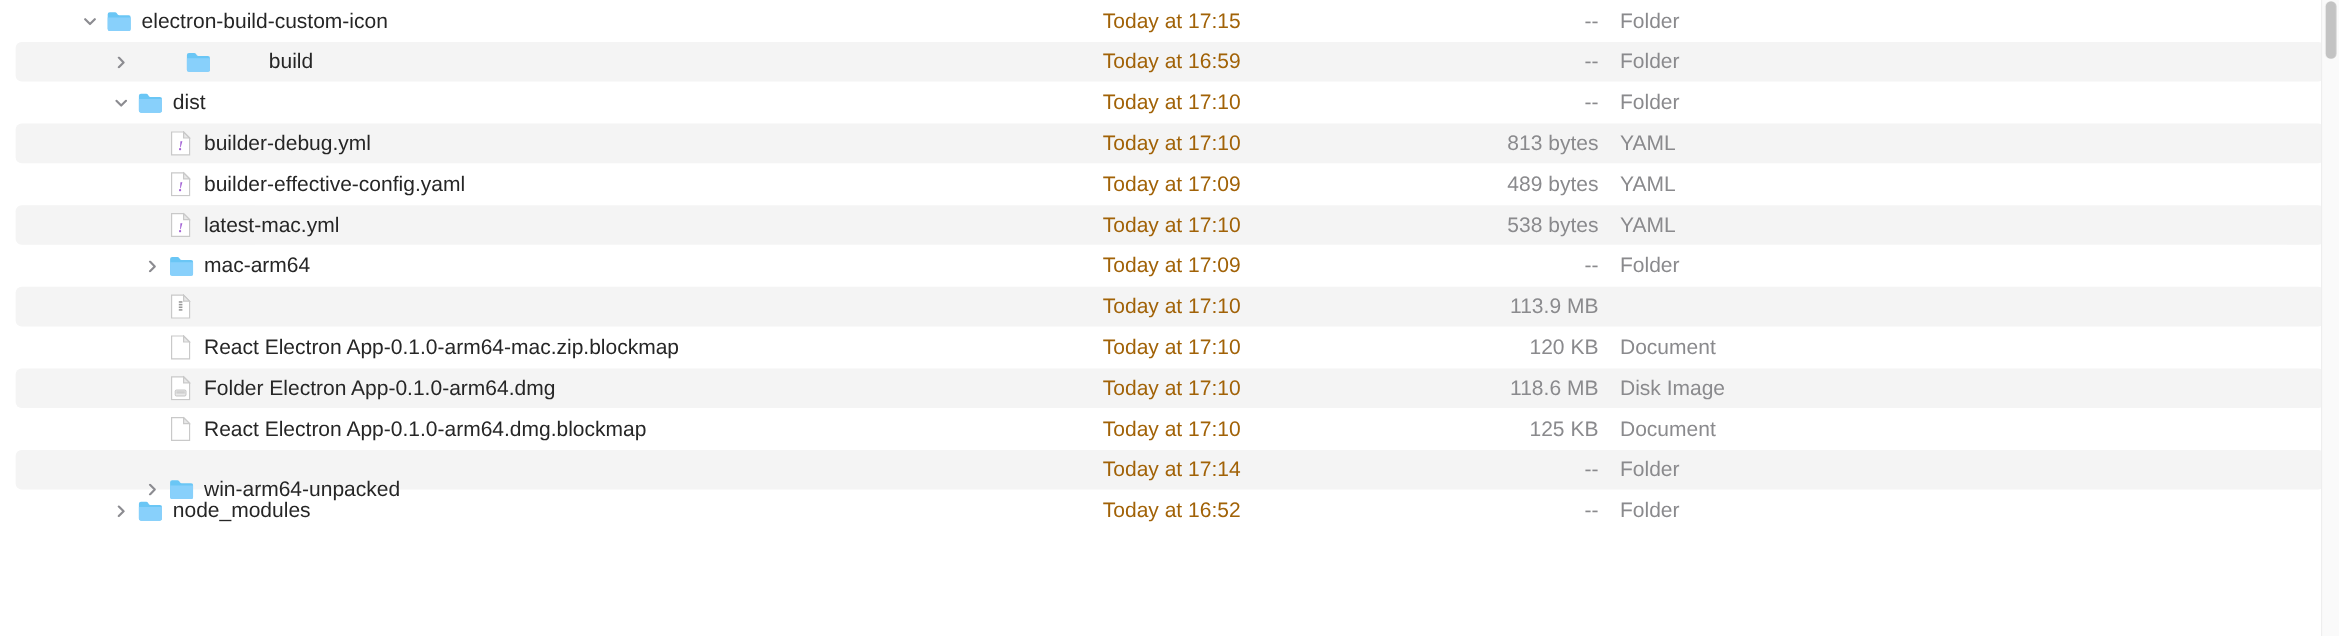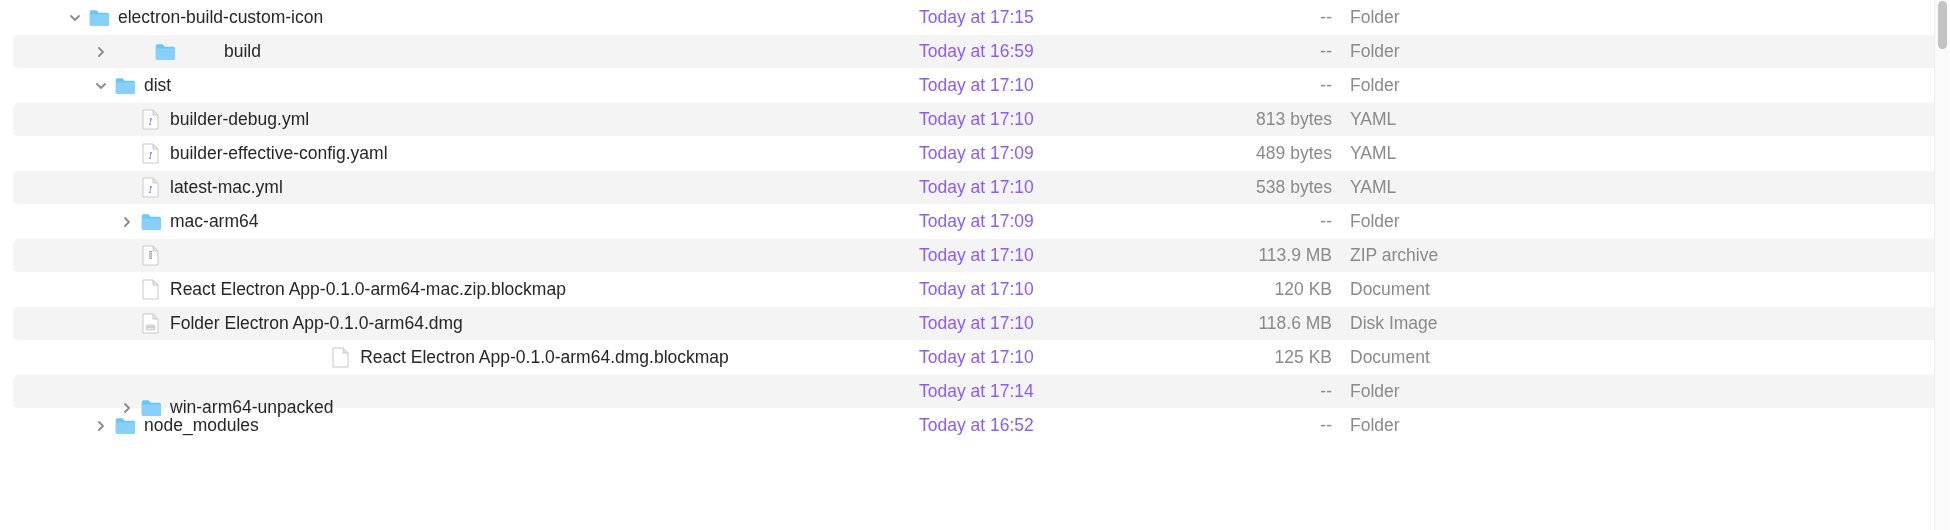--- a/index.html
+++ b/index.html
@@ -29,21 +29,21 @@
     }
     .name-cell {
       display: flex;
       align-items: center;
       flex: 0 0 906px;
       overflow: hidden;
       white-space: nowrap;
     }
     .date-cell {
       flex: 0 0 290px;
-      color: #8b5cf6;
+      color: #a16207;
       white-space: nowrap;
     }
     .size-cell {
       flex: 0 0 141px;
       text-align: right;
       color: #8a8a8d;
       padding-right: 18px;
       white-space: nowrap;
     }
     .kind-cell {
@@ -239,21 +239,20 @@
             <path d="M11 1 L11 6 L16 6 Z" fill="#e8e8e8" stroke="#c9c9c9" stroke-width="1"></path>
             <rect x="7" y="6" width="3" height="1.3" fill="#999"></rect>
             <rect x="7" y="8.2" width="3" height="1.3" fill="#999"></rect>
             <rect x="7" y="10.4" width="3" height="1.3" fill="#999"></rect>
             <rect x="7" y="12.6" width="3" height="1.3" fill="#999"></rect>
           </svg>
         </span>
       </div>
       <div class="date-cell">Today at 17:10</div>
       <div class="size-cell">113.9 MB</div>
-      <div class="kind-cell">ZIP archive</div>
     </div>
     <div class="file-row">
       <div class="name-cell" style="padding-left: 107px; align-items: flex-end;">
         <span class="disclosure"></span>
         <span class="icon">
           <svg class="file-svg" viewBox="0 0 17 21">
             <path d="M1 1 L11 1 L16 6 L16 20 L1 20 Z" fill="#ffffff" stroke="#c9c9c9" stroke-width="1"></path>
             <path d="M11 1 L11 6 L16 6 Z" fill="#e8e8e8" stroke="#c9c9c9" stroke-width="1"></path>
           </svg>
         </span>
@@ -274,21 +273,21 @@
             <rect x="5" y="13" width="7" height="2" fill="#cfcfcf"></rect>
           </svg>
         </span>
         <span class="name-text">Folder Electron App-0.1.0-arm64.dmg</span>
       </div>
       <div class="date-cell">Today at 17:10</div>
       <div class="size-cell">118.6 MB</div>
       <div class="kind-cell">Disk Image</div>
     </div>
     <div class="file-row">
-      <div class="name-cell" style="padding-left: 107px; justify-content: center;">
+      <div class="name-cell" style="padding-left: 107px;">
         <span class="disclosure"></span>
         <span class="icon">
           <svg class="file-svg" viewBox="0 0 17 21">
             <path d="M1 1 L11 1 L16 6 L16 20 L1 20 Z" fill="#ffffff" stroke="#c9c9c9" stroke-width="1"></path>
             <path d="M11 1 L11 6 L16 6 Z" fill="#e8e8e8" stroke="#c9c9c9" stroke-width="1"></path>
           </svg>
         </span>
         <span class="name-text">React Electron App-0.1.0-arm64.dmg.blockmap</span>
       </div>
       <div class="date-cell">Today at 17:10</div>

